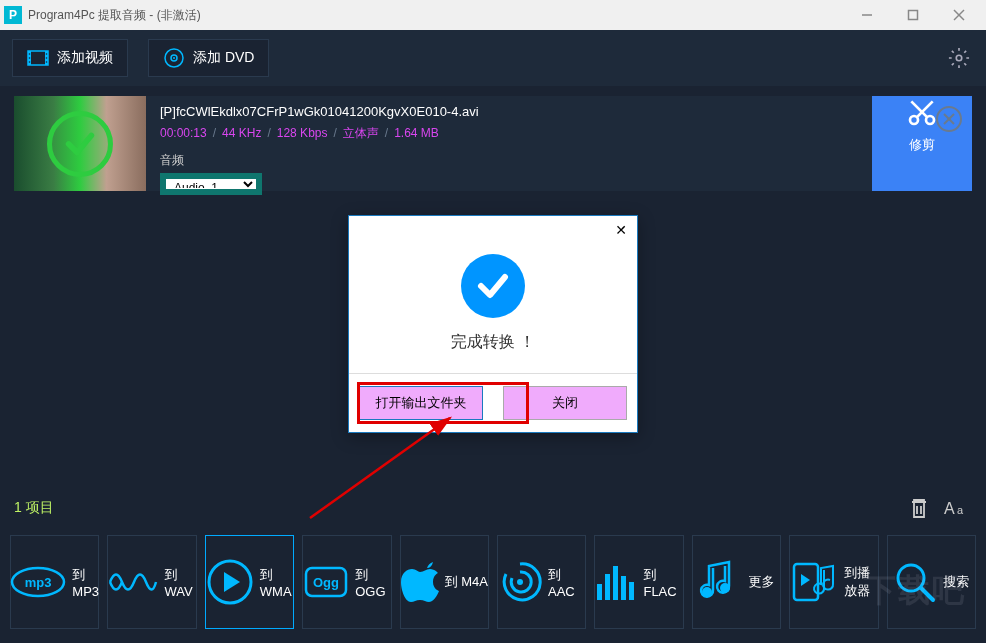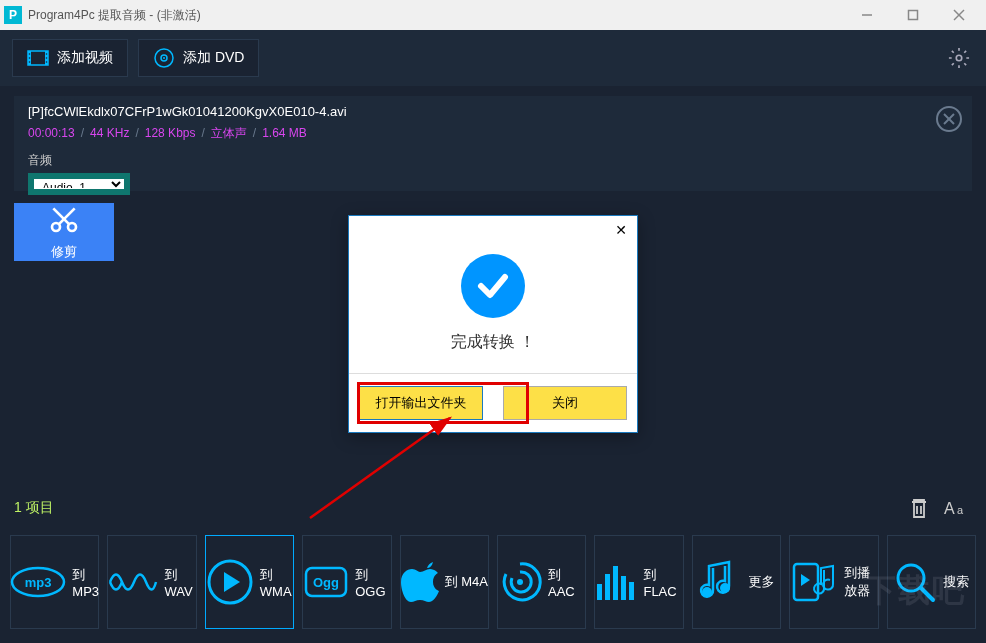--- a/index.html
+++ b/index.html
@@ -5,28 +5,28 @@
 * { margin: 0; padding: 0; box-sizing: border-box; font-family: "Microsoft YaHei", Arial, sans-serif; }
 body { width: 986px; height: 643px; background: #1a2332; overflow: hidden; position: relative; }
 
 
 .titlebar { height: 30px; background: #f0f0f0; display: flex; align-items: center; padding: 0 4px; }
 .titlebar .logo { width: 18px; height: 18px; background: #00b8d4; margin-right: 6px; display: flex; align-items: center; justify-content: center; font-size: 12px; color: #fff; font-weight: bold; }
 .titlebar .title { font-size: 12px; color: #555; flex: 1; }
 .titlebar .winbtn { width: 46px; height: 30px; display: flex; align-items: center; justify-content: center; color: #888; cursor: pointer; }
 
 
-.toolbar { height: 56px; background: #1e2a3a; display: flex; align-items: center; padding: 0 12px; gap: 10px; }
+.toolbar { height: 56px; background: #1e2a3a; display: flex; align-items: center; padding: 0 12px; gap: 20px; }
 .tbtn { height: 38px; padding: 0 14px; border: 1px solid #2a3a4e; background: #1a2332; color: #fff; display: flex; align-items: center; gap: 8px; font-size: 14px; cursor: pointer; }
 .tbtn .ic { width: 22px; height: 18px; display: flex; align-items: center; justify-content: center; }
 .toolbar .spacer { flex: 1; }
 .gear { width: 30px; height: 30px; display: flex; align-items: center; justify-content: center; cursor: pointer; color: #aab; }
 
 
-.filecard { margin: 10px 14px 0 14px; background: #1e2a3a; display: flex; height: 95px; position: relative; flex-direction: column; }
+.filecard { margin: 10px 14px 0 14px; background: #1e2a3a; display: flex; height: 95px; position: relative; }
 .thumb { width: 132px; height: 95px; background: #2ecc40; position: relative; overflow: hidden; }
 .thumb .bg { position: absolute; inset: 0; background: linear-gradient(90deg, #1a4d2e 0%, #3a7d44 30%, #2ecc40 50%, #c0a090 70%, #8a6d5e 100%); }
 .thumb .check { position: absolute; left: 50%; top: 50%; transform: translate(-50%,-50%); width: 66px; height: 66px; border: 5px solid #2ecc40; border-radius: 50%; background: rgba(46,204,64,0.3); display: flex; align-items: center; justify-content: center; }
 .thumb .check svg { width: 34px; height: 34px; }
 .finfo { flex: 1; padding: 8px 14px; color: #fff; font-size: 13px; }
 .fname { color: #fff; margin-bottom: 6px; }
 .fmeta { font-size: 12px; }
 .fmeta span { color: #d946ef; }
 .fmeta .sep { color: #6a7a8e; margin: 0 6px; }
 .aulabel { font-size: 12px; color: #ccc; margin-top: 10px; margin-bottom: 4px; }
@@ -46,21 +46,21 @@
 .fmt .icon { color: #00b8ff; height: 48px; display: flex; align-items: center; justify-content: center; }
 
 
 .dialog { position: absolute; left: 348px; top: 215px; width: 290px; background: #fff; border: 1px solid #1a7abf; box-shadow: 0 4px 16px rgba(0,0,0,0.3); }
 .dialog .dtop { display: flex; justify-content: flex-end; padding: 4px 6px; }
 .dialog .dclose { width: 20px; height: 20px; display: flex; align-items: center; justify-content: center; cursor: pointer; font-size: 14px; }
 .dialog .dbody { display: flex; flex-direction: column; align-items: center; padding: 10px 0 20px 0; }
 .dialog .bigcheck { width: 64px; height: 64px; border-radius: 50%; background: #0095ff; display: flex; align-items: center; justify-content: center; margin-bottom: 14px; }
 .dialog .msg { font-size: 16px; color: #333; }
 .dialog .dbuttons { display: flex; border-top: 1px solid #ddd; }
-.dialog .dbtn { flex: 1; height: 34px; display: flex; align-items: center; justify-content: center; font-size: 13px; border: 1px solid #aaa; margin: 12px 10px; background: #fde047; cursor: pointer; }
+.dialog .dbtn { flex: 1; height: 34px; display: flex; align-items: center; justify-content: center; font-size: 13px; border: 1px solid #aaa; margin: 12px 10px; background: #f0abfc; cursor: pointer; }
 .dialog .dbtn.primary { border: 1px solid #1a7abf; }
 .dialog .highlight { position: absolute; left: 8px; bottom: 8px; width: 172px; height: 42px; border: 3px solid #e00000; pointer-events: none; }
 
 
 .arrow { position: absolute; left: 300px; top: 408px; pointer-events: none; }
 
 
 .watermark { position: absolute; right: 20px; bottom: 30px; color: rgba(200,200,210,0.12); font-size: 32px; font-weight: bold; pointer-events: none; letter-spacing: 2px; }
 </style>
 </head>

